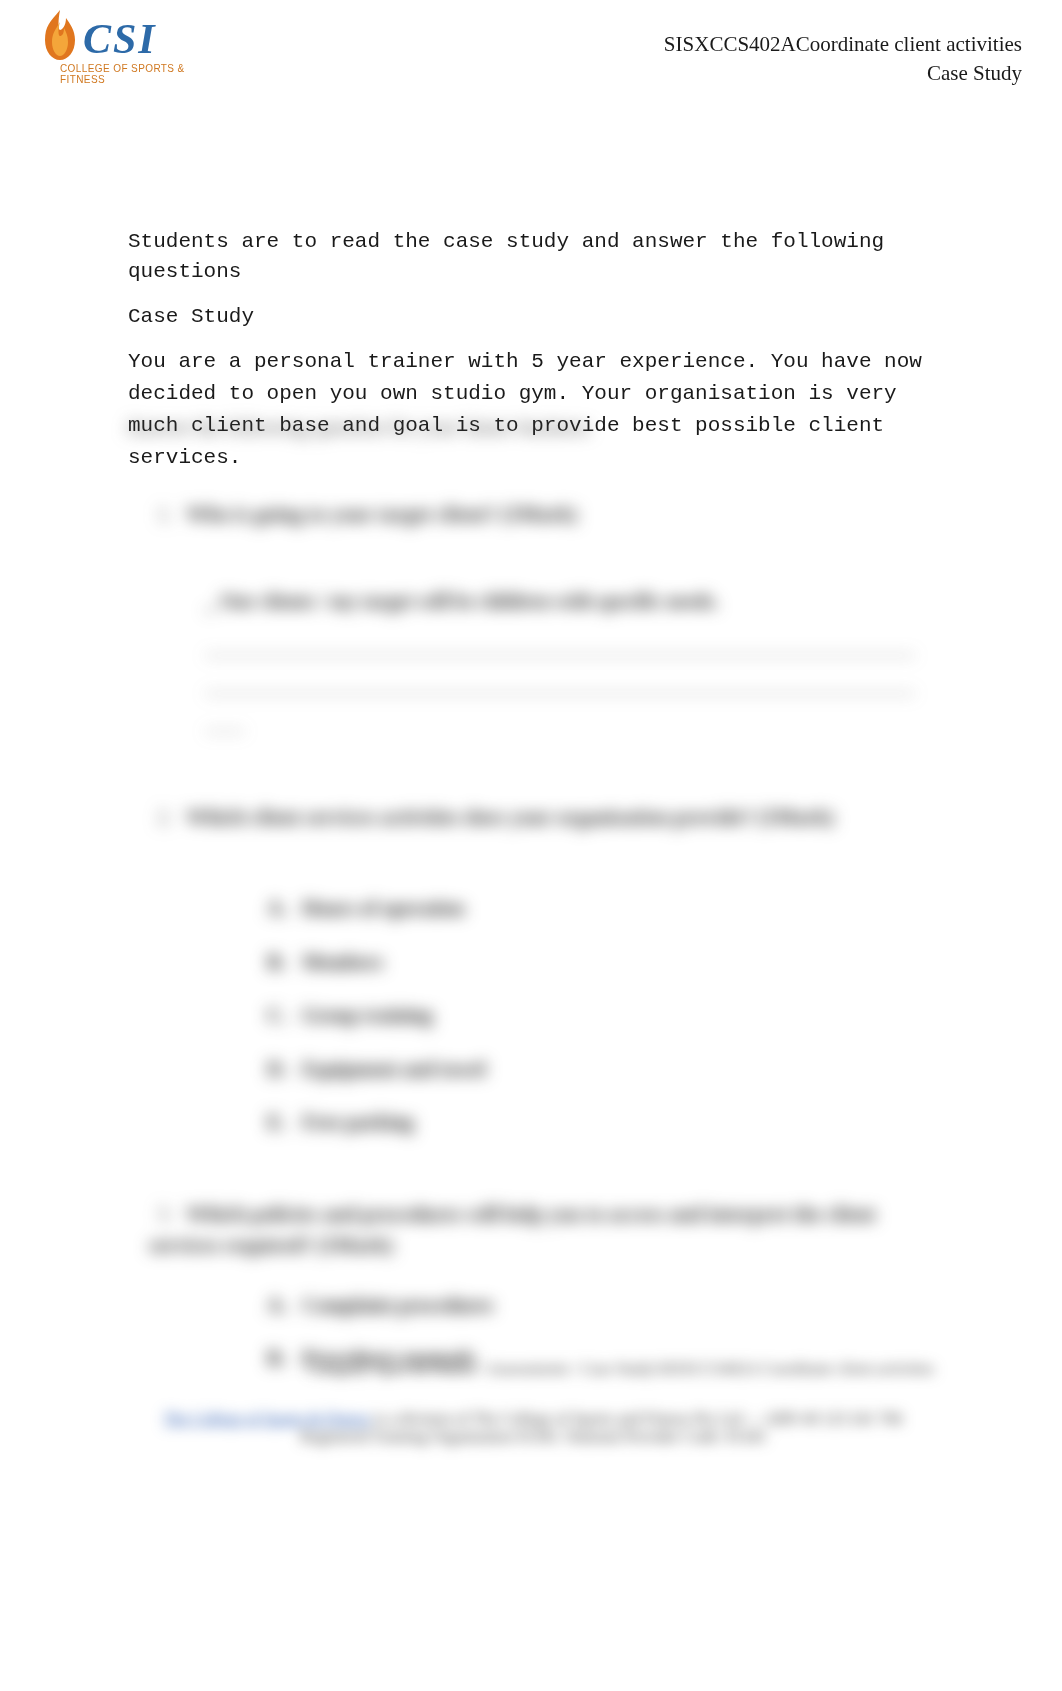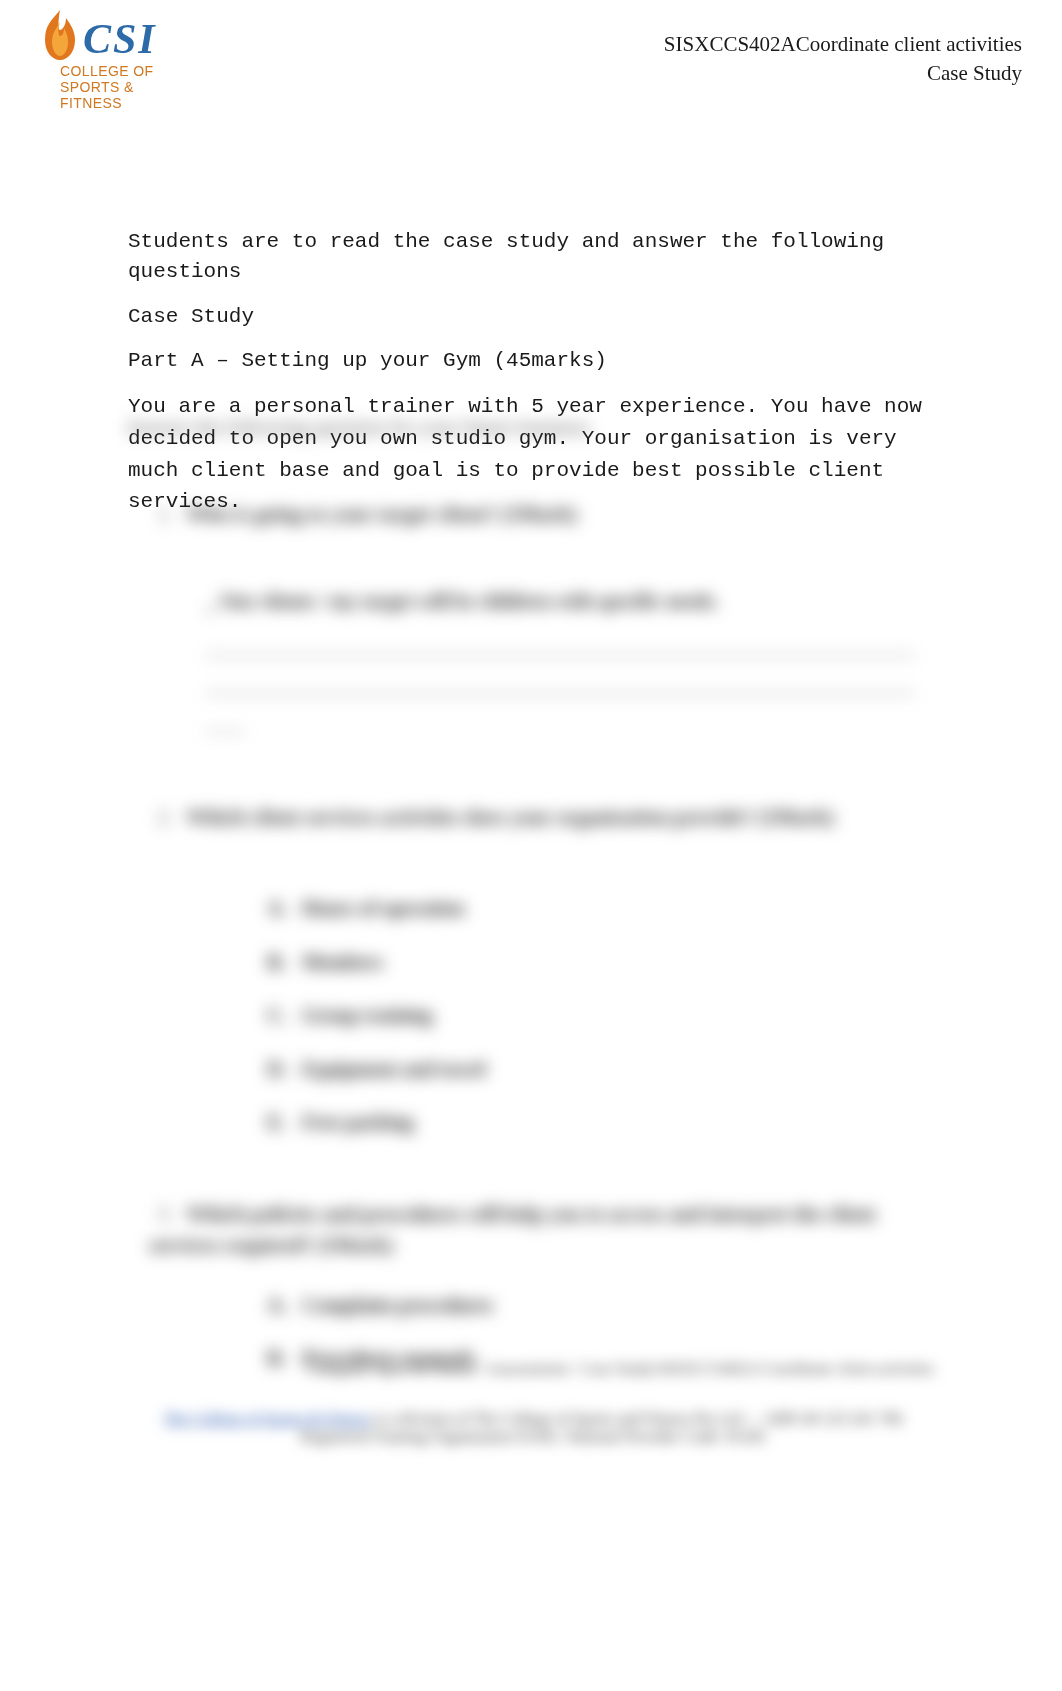--- a/index.html
+++ b/index.html
@@ -40,21 +40,21 @@
       font-weight: 800;
       font-style: italic;
       color: #2d6aa8;
       letter-spacing: 2px;
     }
     .logo-sub {
       position: absolute;
       left: 32px;
       top: 60px;
       font-family: Arial, sans-serif;
-      font-size: 14px;
+      font-size: 10px;
       color: #d07820;
       letter-spacing: 0.4px;
       filter: blur(0.6px);
     }
     .header-right {
       position: absolute;
       right: 40px;
       top: 30px;
       text-align: right;
       line-height: 1.4;
@@ -158,21 +158,20 @@
   </div>
   <div class="header-right">
     <div>SISXCCS402ACoordinate client activities</div>
     <div>Case Study</div>
   </div>
 </div>
 
 <div class="content">
   <p>Students are to read the case study and answer the following questions</p>
   <p>Case Study</p>
-  <p>Part A – Setting up your Gym (45marks)</p>
   <p class="para-body">You are a personal trainer with 5 year experience. You have now decided to open you own studio gym. Your organisation is very much client base and goal is to provide best possible client services.</p>
 </div>
 
 <div class="blur-wrap">
   <p>Answer the following question for your future business</p>
 
   <div class="q-block" style="margin-top:55px;">
     <span class="q-num">1.</span>
     <span class="q-text">Who is going to your target client? (5Mark)</span>
     <div class="answer-box">

